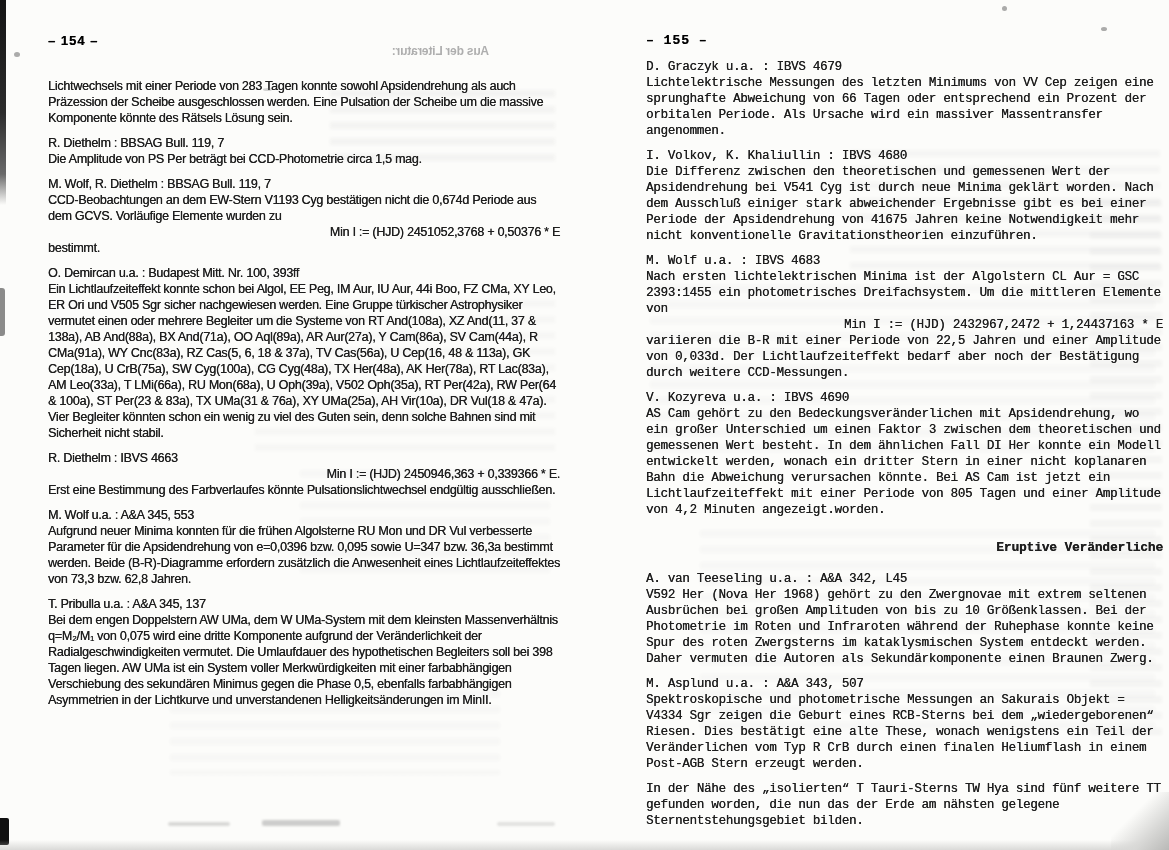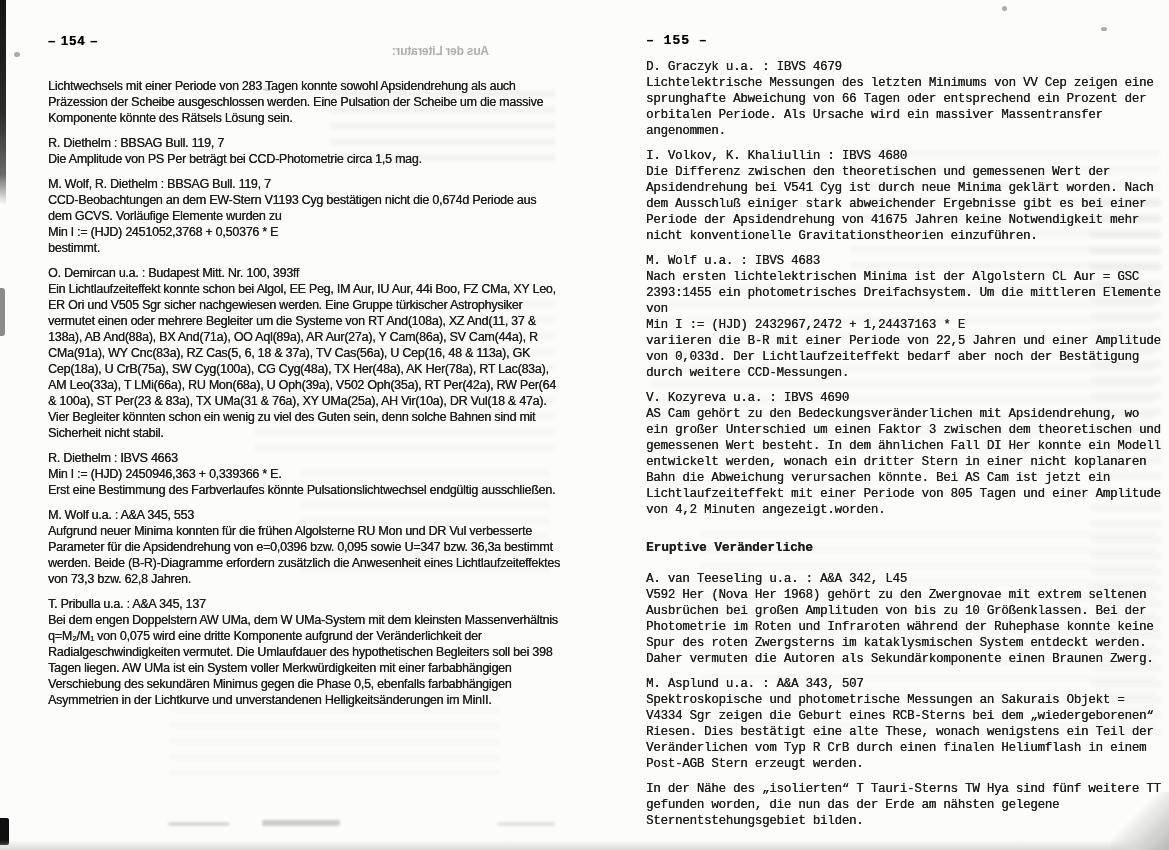--- a/index.html
+++ b/index.html
@@ -19,23 +19,23 @@
   }
   .page-left  .page-body{margin-top:30px;}
   .page-right .page-body{margin-top:11px;}
   .page-body{
     font-size:12.5px;line-height:16px;letter-spacing:-0.25px;
     text-shadow:0.25px 0 0 #2a2a2a;
   }
   .section{margin-bottom:9px;}
   .ref{white-space:nowrap;}
   .para{}
-  .formula{text-align:left;}
+  .formula{text-align:right;}
   .heading{
-    text-align:left;font-weight:bold;font-size:12.8px;
+    text-align:right;font-weight:bold;font-size:12.8px;
     margin-top:22px;margin-bottom:15px;letter-spacing:-0.1px;
   }
   
   .ghost-text{
     position:absolute;transform:scaleX(-1);
     font-size:12px;font-weight:bold;color:rgba(110,110,112,0.55);
     filter:blur(0.5px);letter-spacing:-0.2px;white-space:nowrap;
   }
   .ghost-patch{
     position:absolute;opacity:0.5;filter:blur(1.6px);

